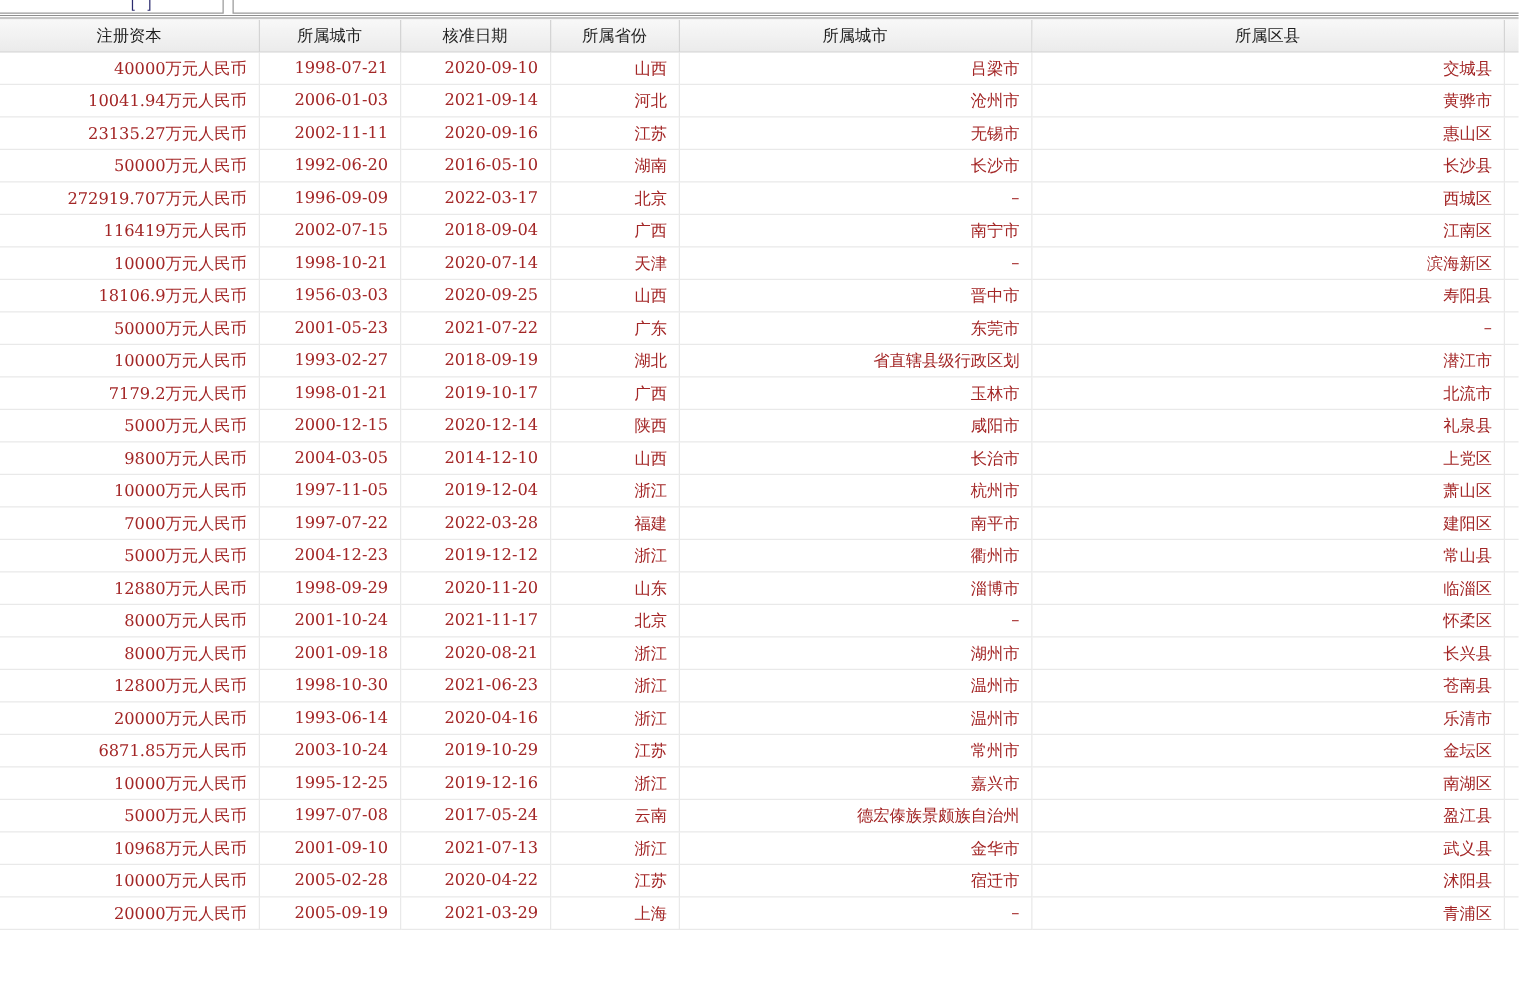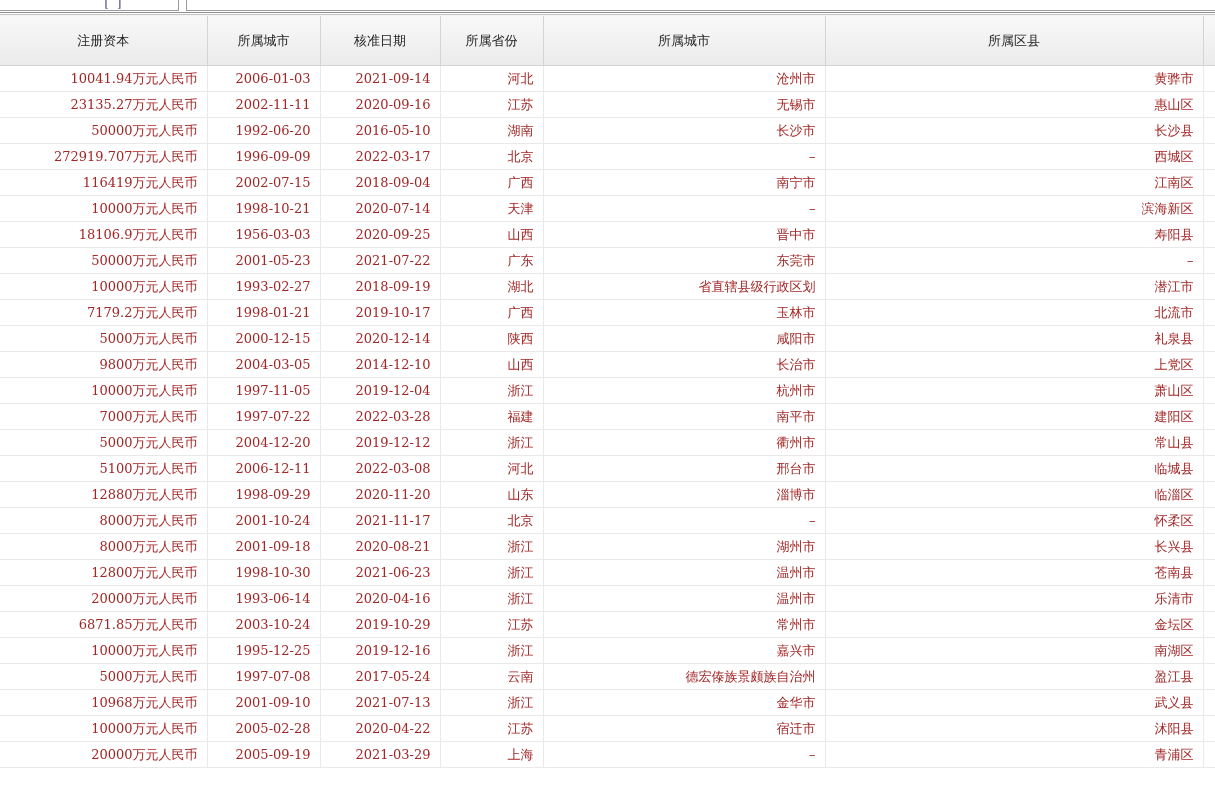--- a/index.html
+++ b/index.html
@@ -52,21 +52,21 @@
   }
   table.grid th{
     height:25px;
     background:linear-gradient(#f8f8f8,#ebebeb);
     border-right:1px solid var(--header-line,#d4d4d4);
     border-bottom:1px solid var(--header-line,#c9c9c9);
     font-weight:normal;
     font-size:13px;
     color:var(--header-text,#1f1f1f);
     text-align:center;
-    padding:12px;
+    padding:0;
     white-space:nowrap;
     overflow:hidden;
   }
   table.grid td{
     height:25px;
     border-right:1px solid var(--grid-line,#e9e9e9);
     border-bottom:1px solid var(--grid-line,#e9e9e9);
     font-size:13px;
     color:var(--data-text,#a32626);
     text-align:right;
@@ -105,20 +105,29 @@
         <th>所属城市</th>
         <th>核准日期</th>
         <th>所属省份</th>
         <th>所属城市</th>
         <th>所属区县</th>
         <th></th>
       </tr>
   </thead>
   <tbody id="body-rows">
       <tr>
+        <td>40000万元人民币</td>
+        <td>1998-07-21</td>
+        <td>2020-09-10</td>
+        <td>山西</td>
+        <td>吕梁市</td>
+        <td>交城县</td>
+        <td></td>
+      </tr>
+      <tr>
         <td>10041.94万元人民币</td>
         <td>2006-01-03</td>
         <td>2021-09-14</td>
         <td>河北</td>
         <td>沧州市</td>
         <td>黄骅市</td>
         <td></td>
       </tr>
       <tr>
         <td>23135.27万元人民币</td>
@@ -232,34 +241,25 @@
         <td>7000万元人民币</td>
         <td>1997-07-22</td>
         <td>2022-03-28</td>
         <td>福建</td>
         <td>南平市</td>
         <td>建阳区</td>
         <td></td>
       </tr>
       <tr>
         <td>5000万元人民币</td>
-        <td>2004-12-20</td>
+        <td>2004-12-23</td>
         <td>2019-12-12</td>
         <td>浙江</td>
         <td>衢州市</td>
         <td>常山县</td>
-        <td></td>
-      </tr>
-      <tr>
-        <td>5100万元人民币</td>
-        <td>2006-12-11</td>
-        <td>2022-03-08</td>
-        <td>河北</td>
-        <td>邢台市</td>
-        <td>临城县</td>
         <td></td>
       </tr>
       <tr>
         <td>12880万元人民币</td>
         <td>1998-09-29</td>
         <td>2020-11-20</td>
         <td>山东</td>
         <td>淄博市</td>
         <td>临淄区</td>
         <td></td>

